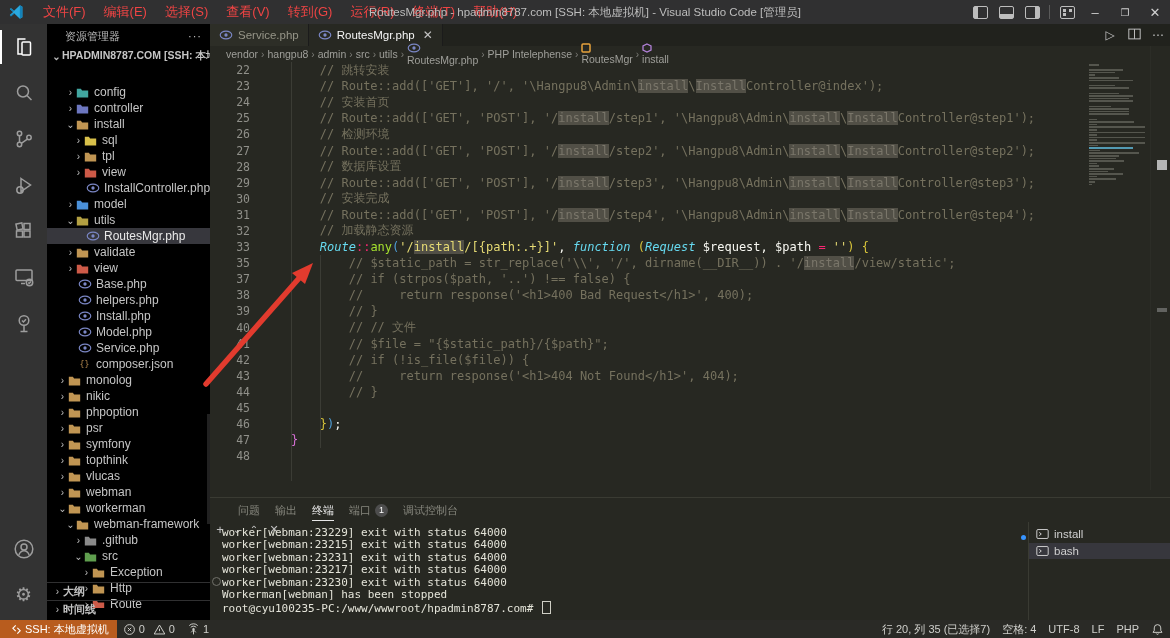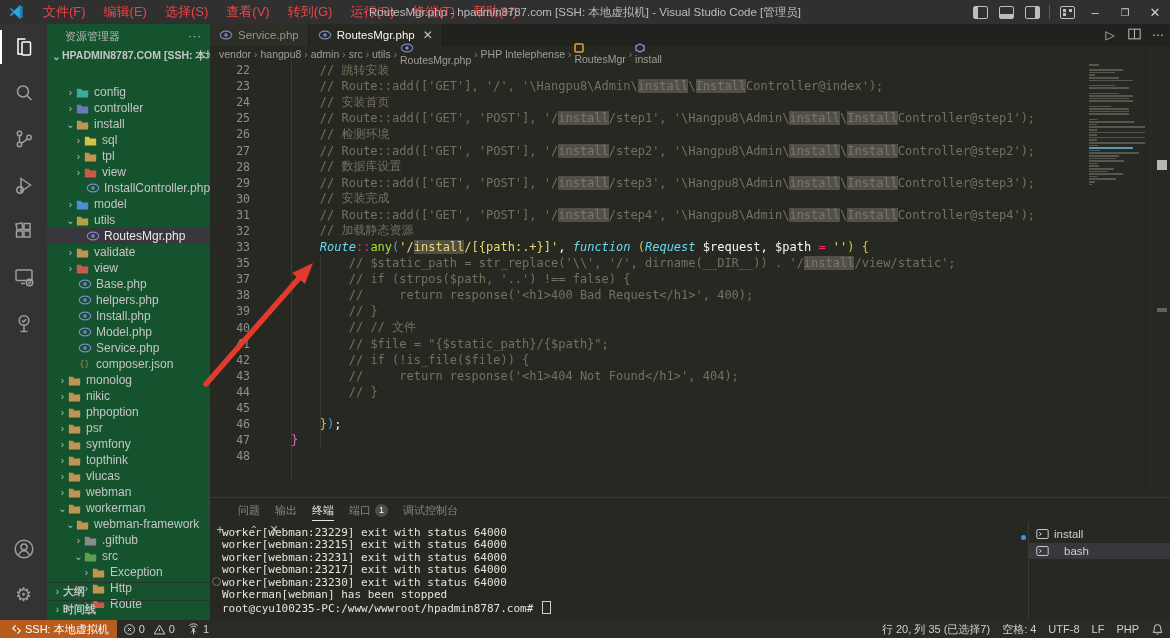--- a/index.html
+++ b/index.html
@@ -19,21 +19,21 @@
   .lay i{position:absolute;background:#bdbdbd;}
   
   #activitybar{left:0;top:24px;width:47px;height:596px;background:#333333;display:flex;flex-direction:column;align-items:center;}
   .act-item{width:47px;height:46px;display:flex;align-items:center;justify-content:center;position:relative;}
   .act-item svg{width:24px;height:24px;stroke:#9d9d9d;fill:none;stroke-width:1.5;}
   .act-item.active svg{stroke:#ffffff;}
   .act-item.active:before{content:"";position:absolute;left:0;top:6px;bottom:6px;width:2px;background:#ffffff;}
   #activity-bottom{margin-top:auto;margin-bottom:2px;display:flex;flex-direction:column;align-items:center;}
   .gear-glyph{font-size:19px;color:#9d9d9d;line-height:46px;}
   
-  #sidebar{left:47px;top:24px;width:163px;height:596px;background:#14532d;border-right:1px solid #1b1b1b;overflow:hidden;}
+  #sidebar{left:47px;top:24px;width:163px;height:596px;background:#000000;border-right:1px solid #1b1b1b;overflow:hidden;}
   #sidebar-title-row{height:24px;display:flex;align-items:center;padding:0 8px 0 18px;color:#b8b8b8;font-size:11px;}
   #sidebar-more{margin-left:auto;color:#c5c5c5;letter-spacing:1px;}
   #section-header{height:16px;display:flex;align-items:center;font-size:10.5px;font-weight:bold;color:#c5c5c5;padding-left:4px;white-space:nowrap;}
   #tree{position:absolute;top:60px;left:0;right:0;height:524px;overflow:hidden;}
   .tree-row{height:16px;display:flex;align-items:center;white-space:nowrap;font-size:12px;color:#c5c5c5;}
   .tree-row.selected{background:#37373d;color:#e8e8e8;}
   .tw-arrow{width:11px;font-size:10px;color:#bdbdbd;text-align:center;flex:0 0 auto;}
   .tw-icon{width:14px;height:12px;margin-right:4px;flex:0 0 auto;display:flex;align-items:center;}
   .eye-ico svg,.tw-icon svg{display:block;}
   #sidebar-footer{position:absolute;bottom:2px;left:0;right:0;}
@@ -42,21 +42,21 @@
   #sidebar-scroll{position:absolute;right:0;top:390px;width:3px;height:110px;background:#424242;opacity:.5;}
   
   #main{left:210px;top:24px;width:960px;height:596px;background:#272822;}
   #tabs-row{height:22px;background:#21221d;display:flex;align-items:stretch;}
   .tab{display:flex;align-items:center;padding:0 9px;font-size:11.5px;border-right:1px solid #1b1b1b;color:#969588;background:#2d2e27;}
   .tab.active{background:#272822;color:#f5f5f5;}
   .tab .eye-ico{margin-right:5px;}
   .tab-close{margin-left:8px;color:#c5c5c5;font-size:12px;}
   #editor-actions{margin-left:auto;display:flex;align-items:center;color:#c0c0c0;}
   .ed-act{width:24px;text-align:center;font-size:12px;}
-  #breadcrumbs{height:16px;display:flex;align-items:center;font-size:10.5px;color:#9f9f9a;padding-left:9px;white-space:nowrap;}
+  #breadcrumbs{height:16px;display:flex;align-items:center;font-size:10.5px;color:#9f9f9a;padding-left:16px;white-space:nowrap;}
   .bc-sep{margin:0 3px;color:#7d7d78;font-size:10px;}
   .bc-ico{margin-right:3px;display:flex;}
   #code-area{position:absolute;top:38px;left:0;width:875px;height:435px;overflow:hidden;
      font-family:"DejaVu Sans Mono",monospace;font-size:12px;}
   .code-line{height:16.1px;display:flex;align-items:center;white-space:pre;}
   .ln{width:40px;flex:0 0 auto;text-align:right;color:#90908a;padding-right:12px;font-size:11.5px;}
   .tk-c{color:#75715e;} .tk-h{color:#7a766a;background:#514f46;}
   .tk-t{color:#66d9ef;font-style:italic;} .tk-g{color:#a6e22e;}
   .tk-s{color:#e6db74;} .tk-S{color:#e6db74;background:#514f46;}
   .tk-p{color:#f92672;} .tk-w{color:#f8f8f2;}
@@ -74,21 +74,21 @@
   .pbadge{margin-left:4px;width:13px;height:13px;border-radius:50%;background:#4d4d4d;color:#fff;font-size:9px;
           display:flex;align-items:center;justify-content:center;}
   #panel-actions{margin-left:auto;display:flex;align-items:center;margin-right:10px;color:#c0c0c0;}
   .pact{width:20px;text-align:center;font-size:13px;}
   #terminal-out{position:absolute;left:0;top:24px;width:818px;bottom:0;padding:5px 0 0 12px;
      font-family:"DejaVu Sans Mono",monospace;font-size:11px;line-height:12.4px;color:#e4e4d9;white-space:pre;}
   #prompt-ring{position:absolute;left:2px;top:79px;width:7px;height:7px;border:1px solid #71716a;border-radius:50%;}
   .cursor-block{display:inline-block;width:7px;height:11px;border:1px solid #cfcfc5;vertical-align:-2px;margin-left:2px;}
   #term-list{position:absolute;right:0;top:24px;width:141px;bottom:0;border-left:1px solid #3a3b33;padding-top:4px;}
   .term-row{height:16.5px;display:flex;align-items:center;padding-left:7px;font-size:11.5px;color:#cfcfcf;}
-  .term-row.selected{background:#37373d;gap:10px;}
+  .term-row.selected{background:#37373d;}
   .term-ico{margin-right:5px;display:flex;}
   #term-dot{position:absolute;left:-8px;top:9px;width:5px;height:5px;border-radius:50%;background:#3794ff;}
   
   #statusbar{left:0;top:620px;width:1170px;height:18px;background:#2a2a26;display:flex;align-items:center;font-size:11px;color:#cfcfcb;}
   #remote-badge{height:18px;display:flex;align-items:center;padding:0 8px;color:#fff;gap:4px;}
   .sb-item{display:flex;align-items:center;gap:3px;padding:0 6px;height:18px;}
   .sb-right{margin-left:auto;display:flex;align-items:center;}
   svg.mini{stroke:#cfcfcb;fill:none;stroke-width:1.2;}
   
   #annotation{left:0;top:0;width:1170px;height:638px;pointer-events:none;z-index:50;}

